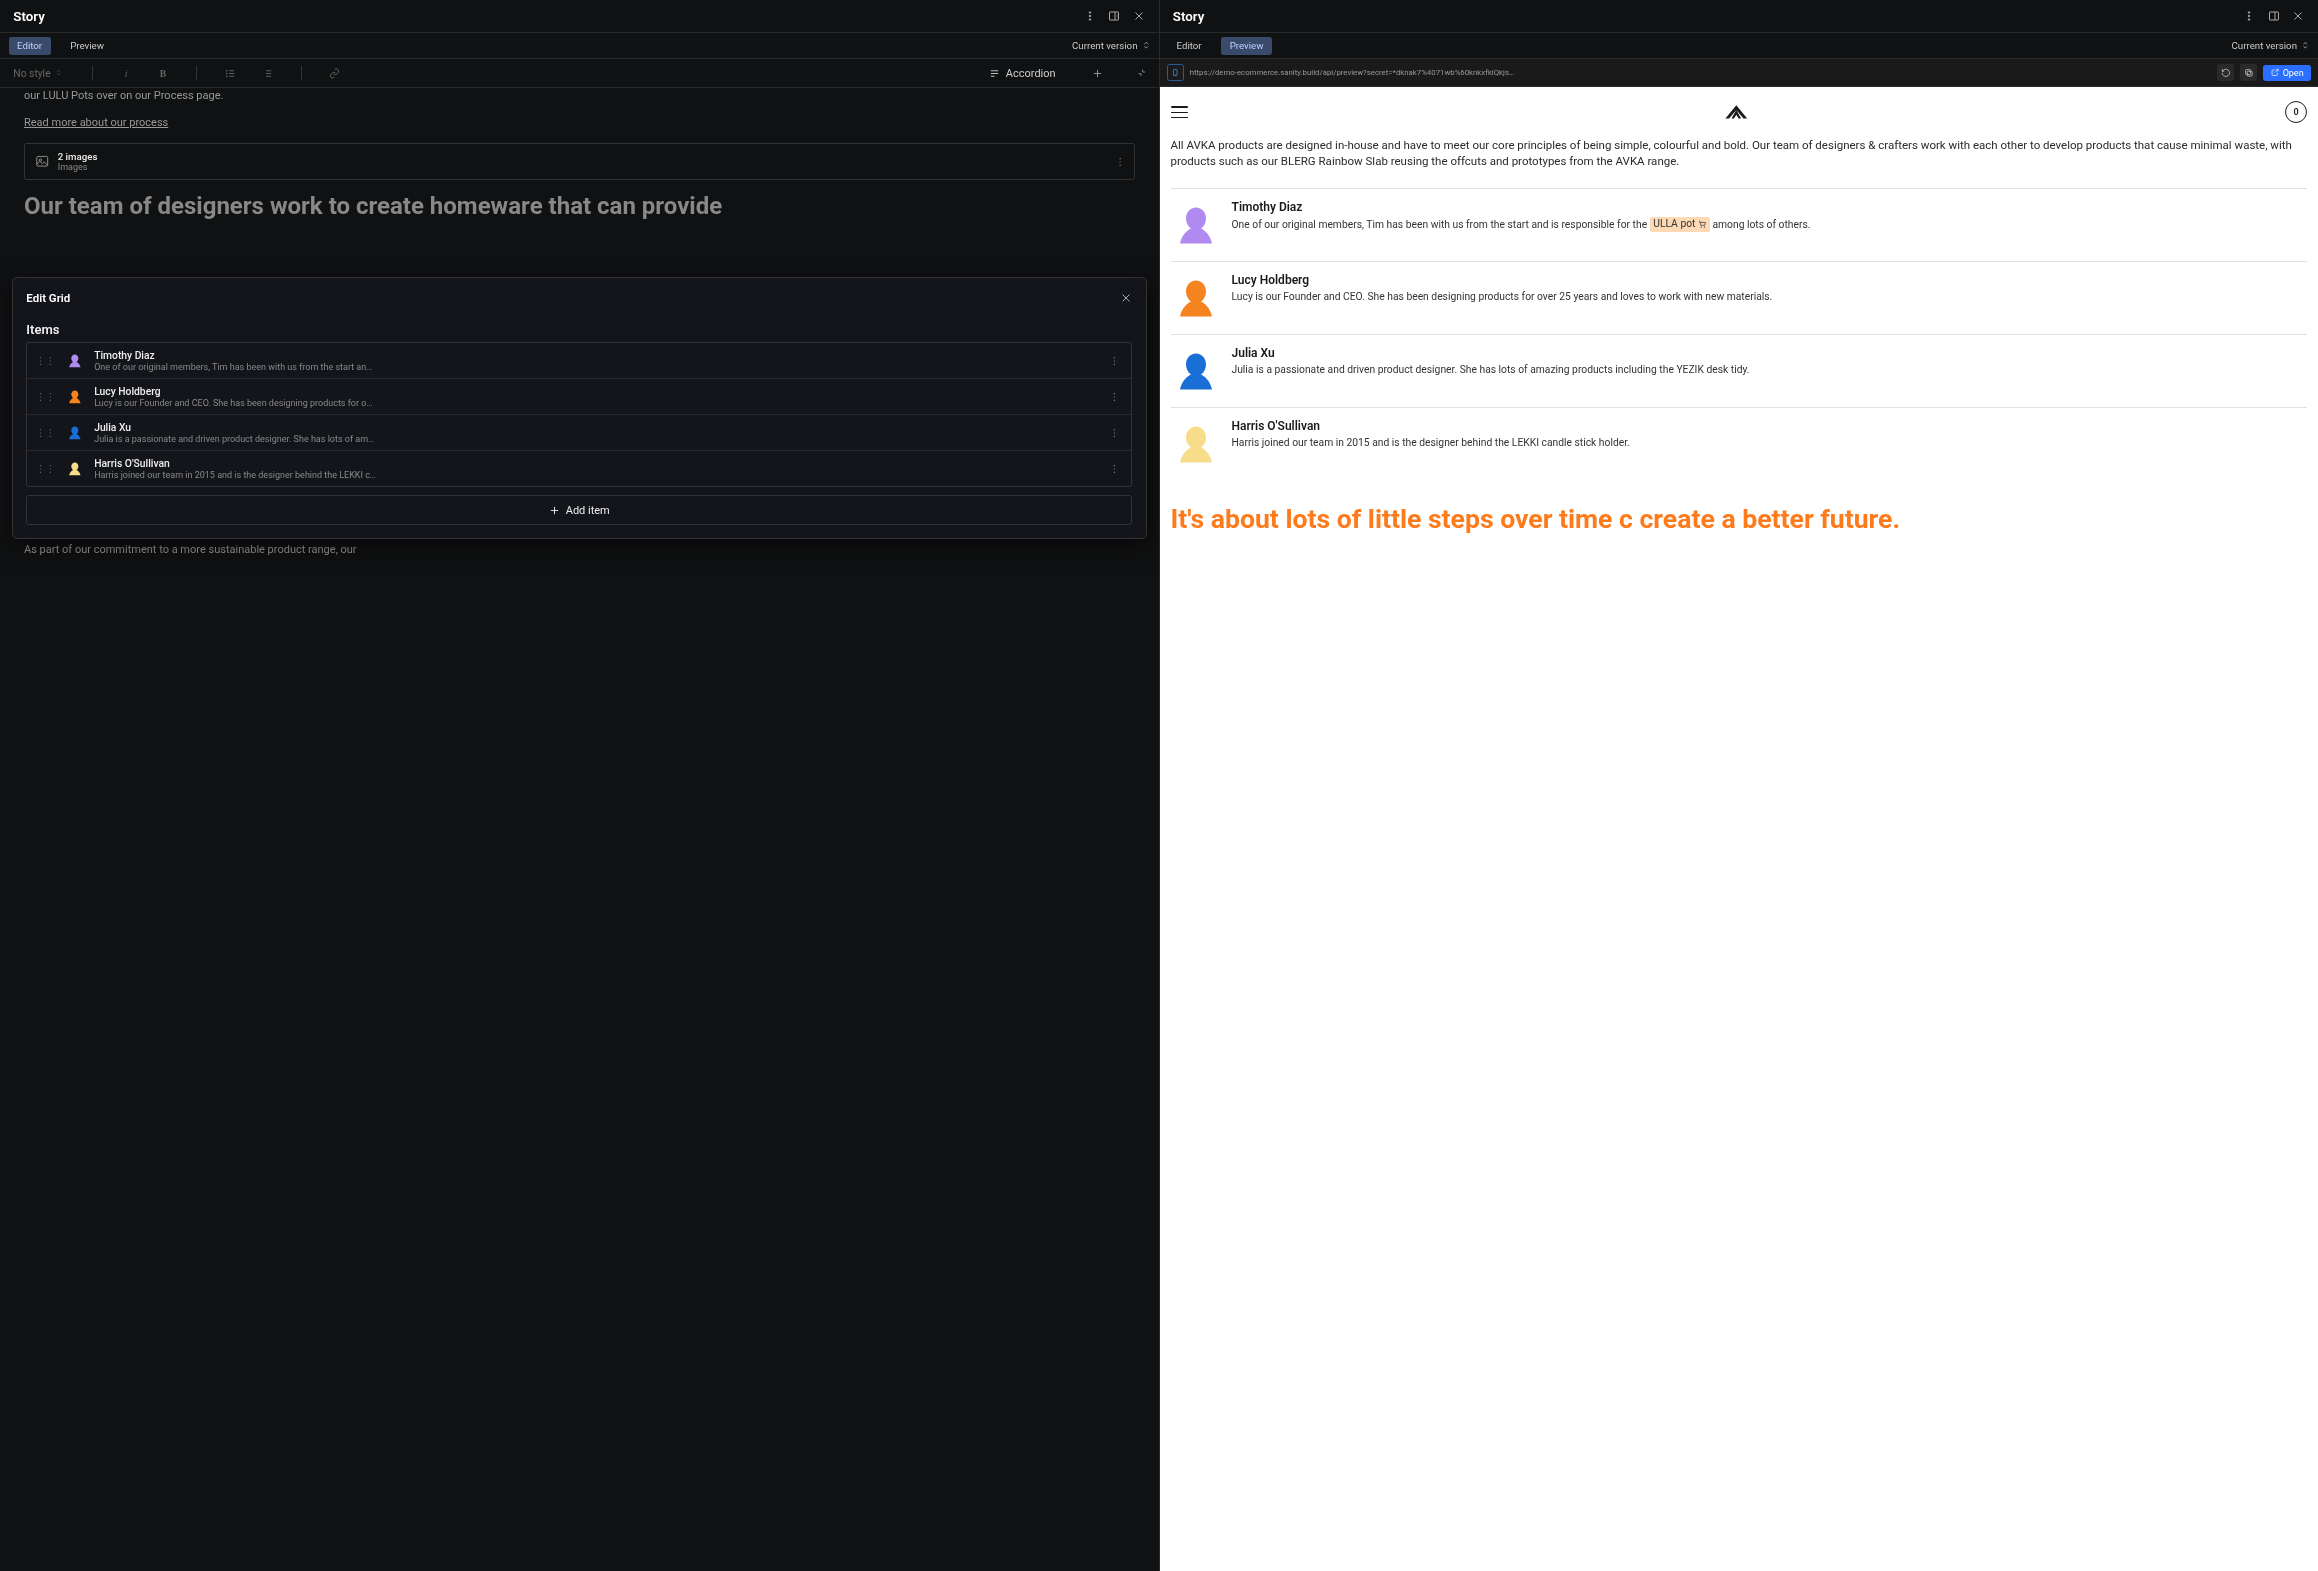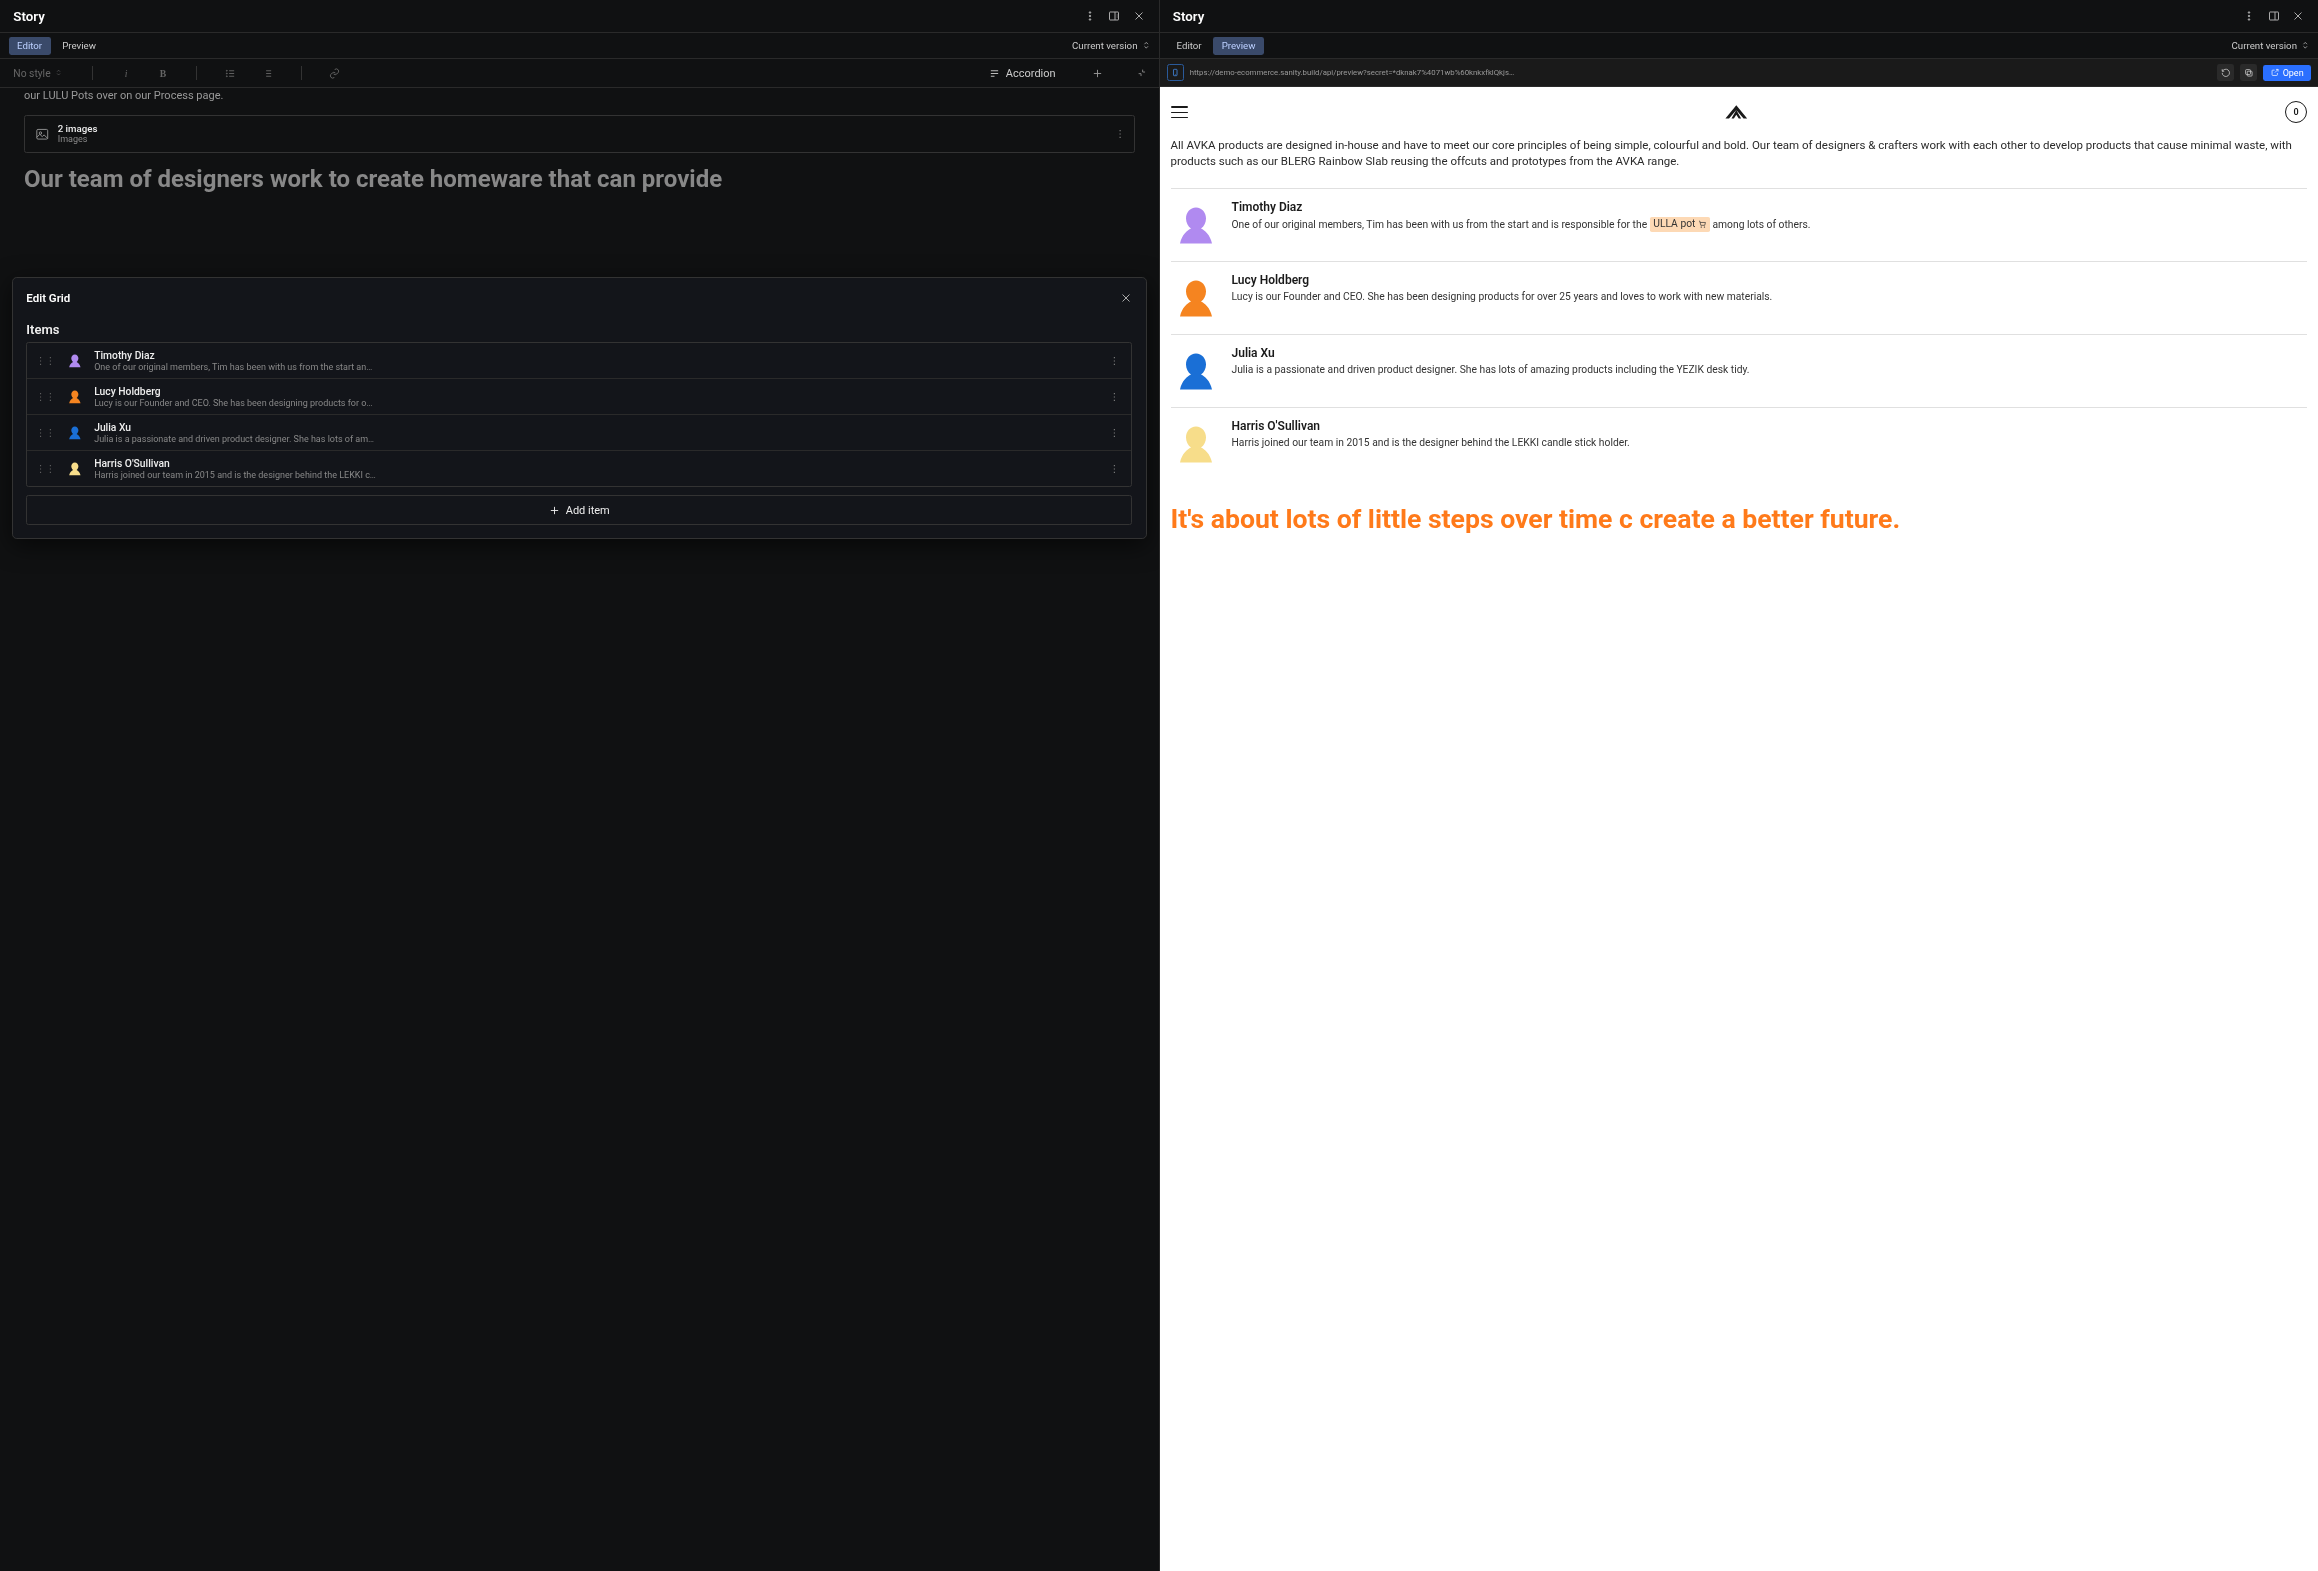--- a/index.html
+++ b/index.html
@@ -5,21 +5,21 @@
 *{margin:0;padding:0;box-sizing:border-box;font-family:-apple-system,BlinkMacSystemFont,"Segoe UI",Roboto,sans-serif}
 body{background:#101112;color:#e2e2e2;display:flex;height:100vh;overflow:hidden}
 .pane{flex:1;display:flex;flex-direction:column;min-width:0}
 .pane-left{border-right:0.6px solid #2a2a2a}
 .pane-header{display:flex;align-items:center;justify-content:space-between;padding:8.5px 13.3px;border-bottom:0.6px solid #2a2a2a}
 .pane-title{font-size:13.3px;font-weight:600;color:#fff}
 .pane-header-icons{display:flex;gap:11px;align-items:center}
 .icon-btn{width:13.3px;height:13.3px;display:flex;align-items:center;justify-content:center;cursor:pointer;color:#aaa}
 .icon-btn svg{width:12px;height:12px;stroke:currentColor;fill:none;stroke-width:2}
 .tabs-row{display:flex;align-items:center;justify-content:space-between;padding:3.6px 8.5px;border-bottom:0.6px solid #2a2a2a}
-.tabs{display:flex;gap:3px}
+.tabs{display:flex;gap:11px}
 .tab{padding:3.6px 8.5px;border-radius:2.4px;font-size:9.7px;cursor:pointer;color:#ccc}
 .tab.active{background:#3a4a6a;color:#bcd0ff}
 .version{display:flex;align-items:center;gap:4px;font-size:9.7px;color:#ccc;cursor:pointer}
 .version svg{width:8.5px;height:8.5px;stroke:currentColor;fill:none;stroke-width:2}
 .toolbar{display:flex;align-items:center;padding:4.8px 8.5px;border-bottom:0.6px solid #2a2a2a;gap:20px}
 .style-sel{display:flex;align-items:center;gap:4.8px;padding:2.4px 4.8px;color:#666;font-size:10.3px}
 .style-sel svg{width:7.2px;height:7.2px;stroke:#666;fill:none;stroke-width:2}
 .divider{width:0.6px;height:14.5px;background:#333;margin:0 4.8px}
 .fmt-btn{width:17px;height:17px;display:flex;align-items:center;justify-content:center;color:#666;font-family:Georgia,serif}
 .block-type{display:flex;align-items:center;gap:6px;padding:2.4px 6px;color:#ccc;font-size:11px;margin-left:auto}
@@ -169,20 +169,21 @@
       </div>
     <div class="collapse-btn">
         <svg width="9.7" height="9.7" viewBox="0 0 24 24" stroke="#999" fill="none" stroke-width="2">
           <polyline points="4,14 10,14 10,20"></polyline>
           <polyline points="20,10 14,10 14,4"></polyline>
         </svg>
       </div>
   </div>
   <div class="editor-body">
     <p class="para">our LULU Pots over on our Process page.</p>
+    <p class="para link-text">Read more about our process</p>
     <div class="block-card">
       <svg class="img-icon" viewBox="0 0 24 24">
           <rect x="3" y="4" width="18" height="16" rx="2"></rect>
           <circle cx="9" cy="10" r="2"></circle>
           <path d="M3 17l5-5 4 4 3-3 6 6"></path>
         </svg>
       <div>
         <div class="block-card-title">2 images</div>
         <div class="block-card-sub">Images</div>
       </div>

